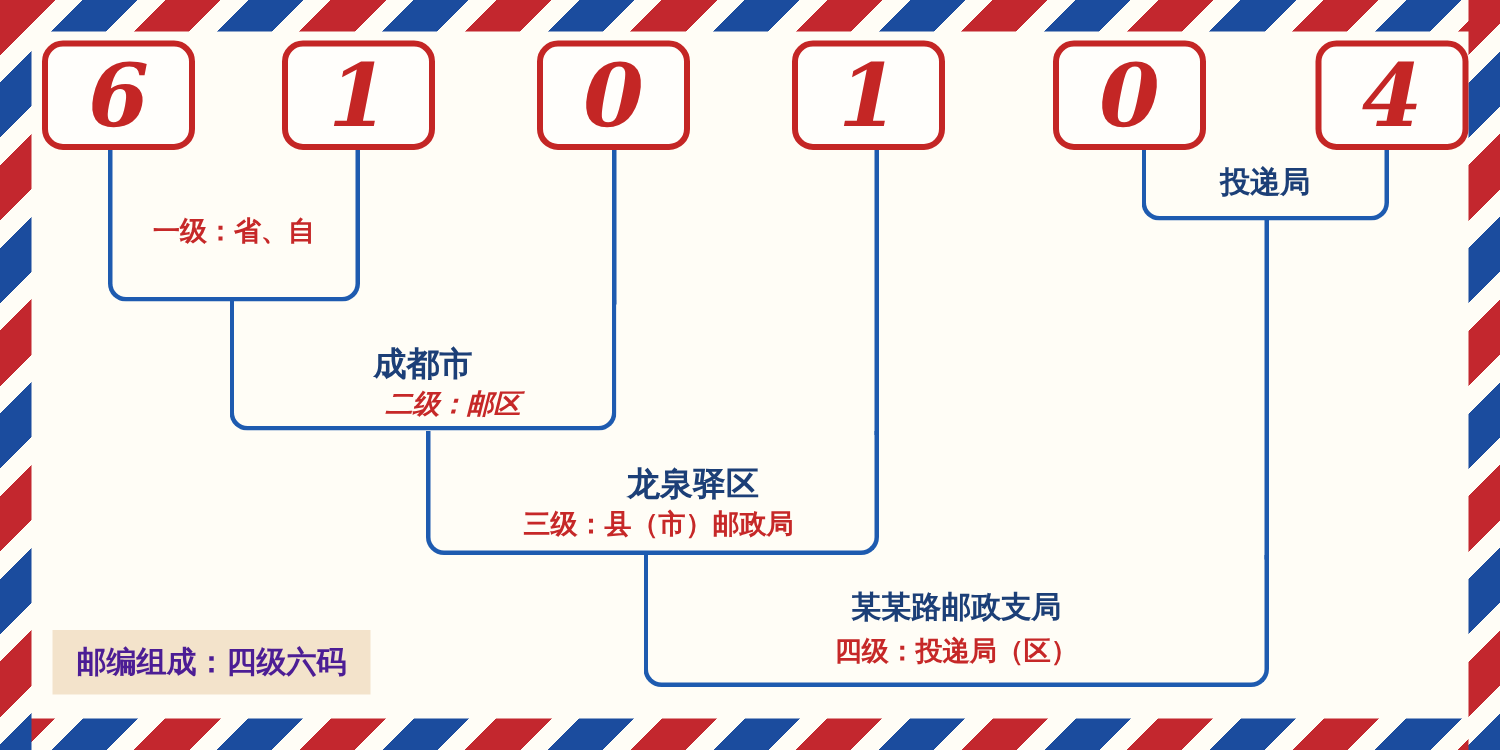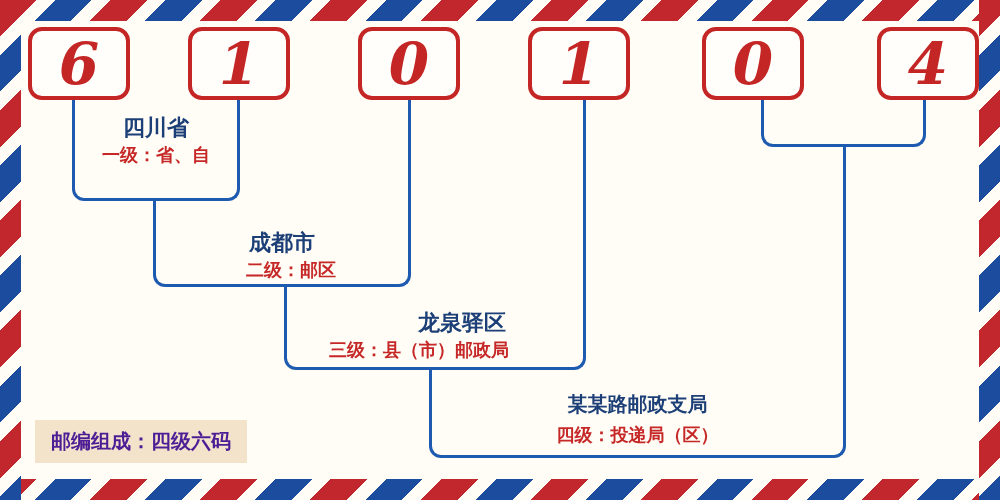--- a/index.html
+++ b/index.html
@@ -132,30 +132,30 @@
 
   <div class="bracket-u" style="left:72px;  top:100px; width:168px; height:101px;"></div>
   <div class="bracket-u" style="left:153px; top:200px; width:258px; height:87px;"></div>
   <div class="line-v" style="left:408px; top:100px; height:103px;"></div>
   <div class="bracket-u" style="left:284px; top:287px; width:302px; height:83px;"></div>
   <div class="line-v" style="left:583px; top:100px; height:190px;"></div>
   <div class="bracket-u" style="left:429px; top:370px; width:417px; height:88px;"></div>
   <div class="line-v" style="left:843px; top:146px; height:227px;"></div>
   <div class="bracket-u" style="left:761px; top:100px; width:165px; height:47px;"></div>
 
-  <div class="place" style="left:72px; top:113px; width:168px;">四川省</div>
   <div class="desc" style="left:72px; top:143px; width:168px;">
     <div>一级：省、自</div>
   </div>
 
   <div class="place" style="left:153px; top:228px; width:258px;">成都市</div>
-  <div class="desc" style="left:142px; top:258px; width:298px;">二级：邮区</div>
+  <div class="desc" style="left:153px; top:258px; width:298px;font-style:italic;">二级：邮区</div>
 
   <div class="place" style="left:284px; top:308px; width:356px;">龙泉驿区</div>
-  <div class="desc" style="left:268px; top:338px; width:302px;">三级：县（市）邮政局</div>
+  <div class="desc" style="left:288px; top:338px; width:302px;">三级：县（市）邮政局</div>
 
   <div class="place small" style="left:429px; top:391px; width:417px;">某某路邮政支局</div>
   <div class="desc" style="left:429px; top:423px; width:417px;">四级：投递局（区）</div>
 
+  <div class="place small" style="left:761px; top:108px; width:165px;">投递局</div>
 
   <div class="badge">邮编组成：四级六码</div>
 
 </div>
 
 </body></html>

